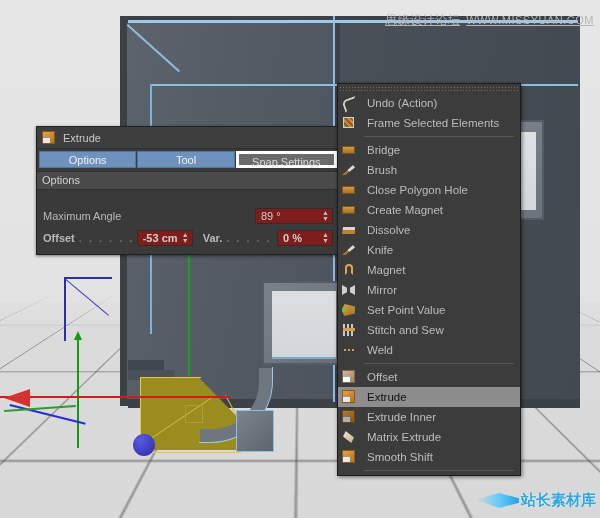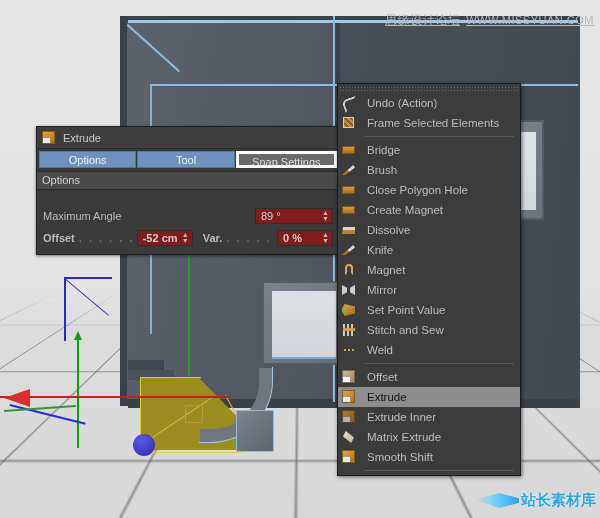--- a/index.html
+++ b/index.html
@@ -454,21 +454,21 @@
         <span class="numfield">
           <span class="val">89 °</span>
           <span class="spin">▲<br>▼</span>
         </span>
       </div>
 
       <div class="row">
         <span class="field-label">Offset</span>
         <span class="dots">. . . . . . . .</span>
         <span class="numfield">
-          <span class="val">-52 cm</span>
+          <span class="val">-53 cm</span>
           <span class="spin">▲<br>▼</span>
         </span>
         <span class="gap"></span>
         <span class="field-label">Var.</span>
         <span class="dots">. . . . . . .</span>
         <span class="numfield">
           <span class="val">0 %</span>
           <span class="spin">▲<br>▼</span>
         </span>
       </div>

